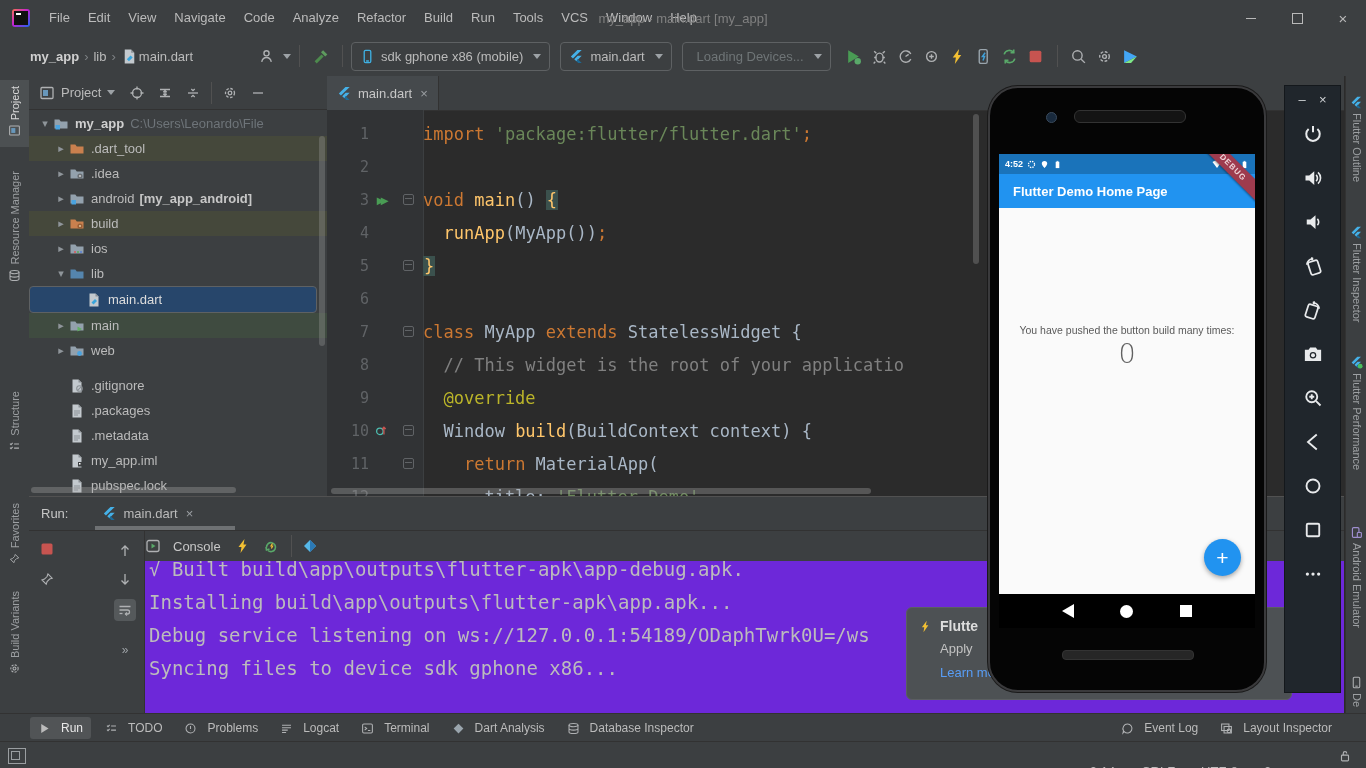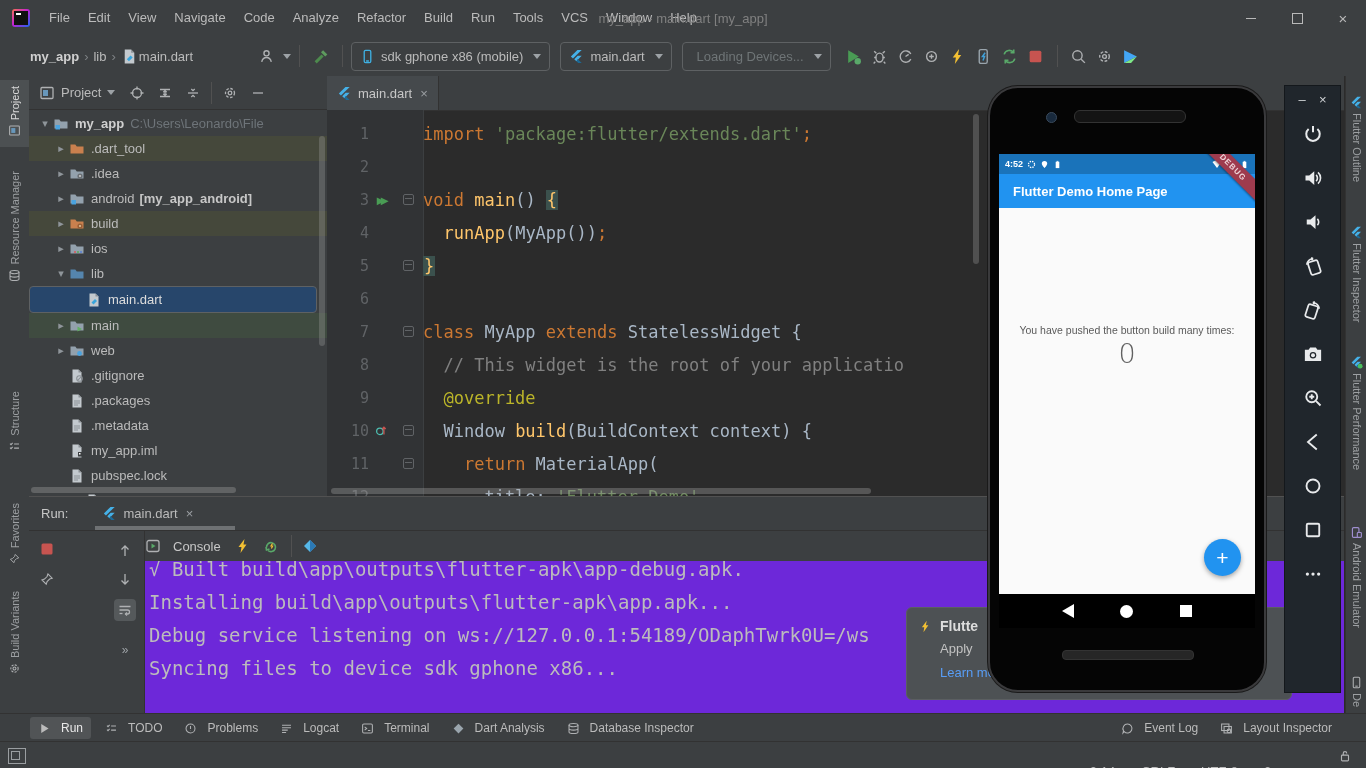--- a/index.html
+++ b/index.html
@@ -529,21 +529,21 @@
         <div class="trow" style="padding-left: 24px;">
           <span class="chev">▸</span>
           <span>
             <svg viewBox="0 0 16 16">
               <path d="M1.5 3.5h4.8l1.5 2h6.7v7H1.5z" fill="#93a1ad"></path>
               <circle cx="10.5" cy="10.5" r="2.4" fill="#4aa3e0"></circle>
             </svg>
           </span>
           <span>web</span>
         </div>
-        <div class="trow" style="padding-left: 24px;">
+        <div class="trow" style="padding-left: 24px; margin-top: 10px;">
           <span class="chev"></span>
           <span>
             <svg viewBox="0 0 16 16">
               <path d="M3.5 1.5h6l3 3v10h-9z" fill="#c3c9ce"></path>
               <path d="M9.5 1.5v3h3z" fill="#8b9196"></path>
               <circle cx="10.5" cy="10.5" r="2.8" fill="none" stroke="#8b9196" stroke-width="1.1"></circle>
               <path d="M8.6 12.4l3.8-3.8" stroke="#8b9196" stroke-width="1.1"></path>
             </svg>
           </span>
           <span>.gitignore</span>
@@ -622,21 +622,21 @@
         <span>main.dart</span>
         <span class="tabx">×</span>
       </div>
     </div>
     <div id="gutterbg"></div>
     <div id="code-rows">
         <div class="crow" style="top: 41px;">
           <span class="lnum">1</span>
           <span class="gslot"></span>
           <span class="fslot"></span>
-          <span class="codetxt"><span class="c-kw">import </span><span class="c-str">'package:flutter/extends.dart'</span><span class="c-kw">;</span></span>
+          <span class="codetxt"><span class="c-kw">import </span><span class="c-str">'package:flutter/flutter.dart'</span><span class="c-kw">;</span></span>
         </div>
         <div class="crow" style="top: 74px;">
           <span class="lnum">2</span>
           <span class="gslot"></span>
           <span class="fslot"></span>
           <span class="codetxt"></span>
         </div>
         <div class="crow" style="top: 107px;">
           <span class="lnum">3</span>
           <span class="gslot">

